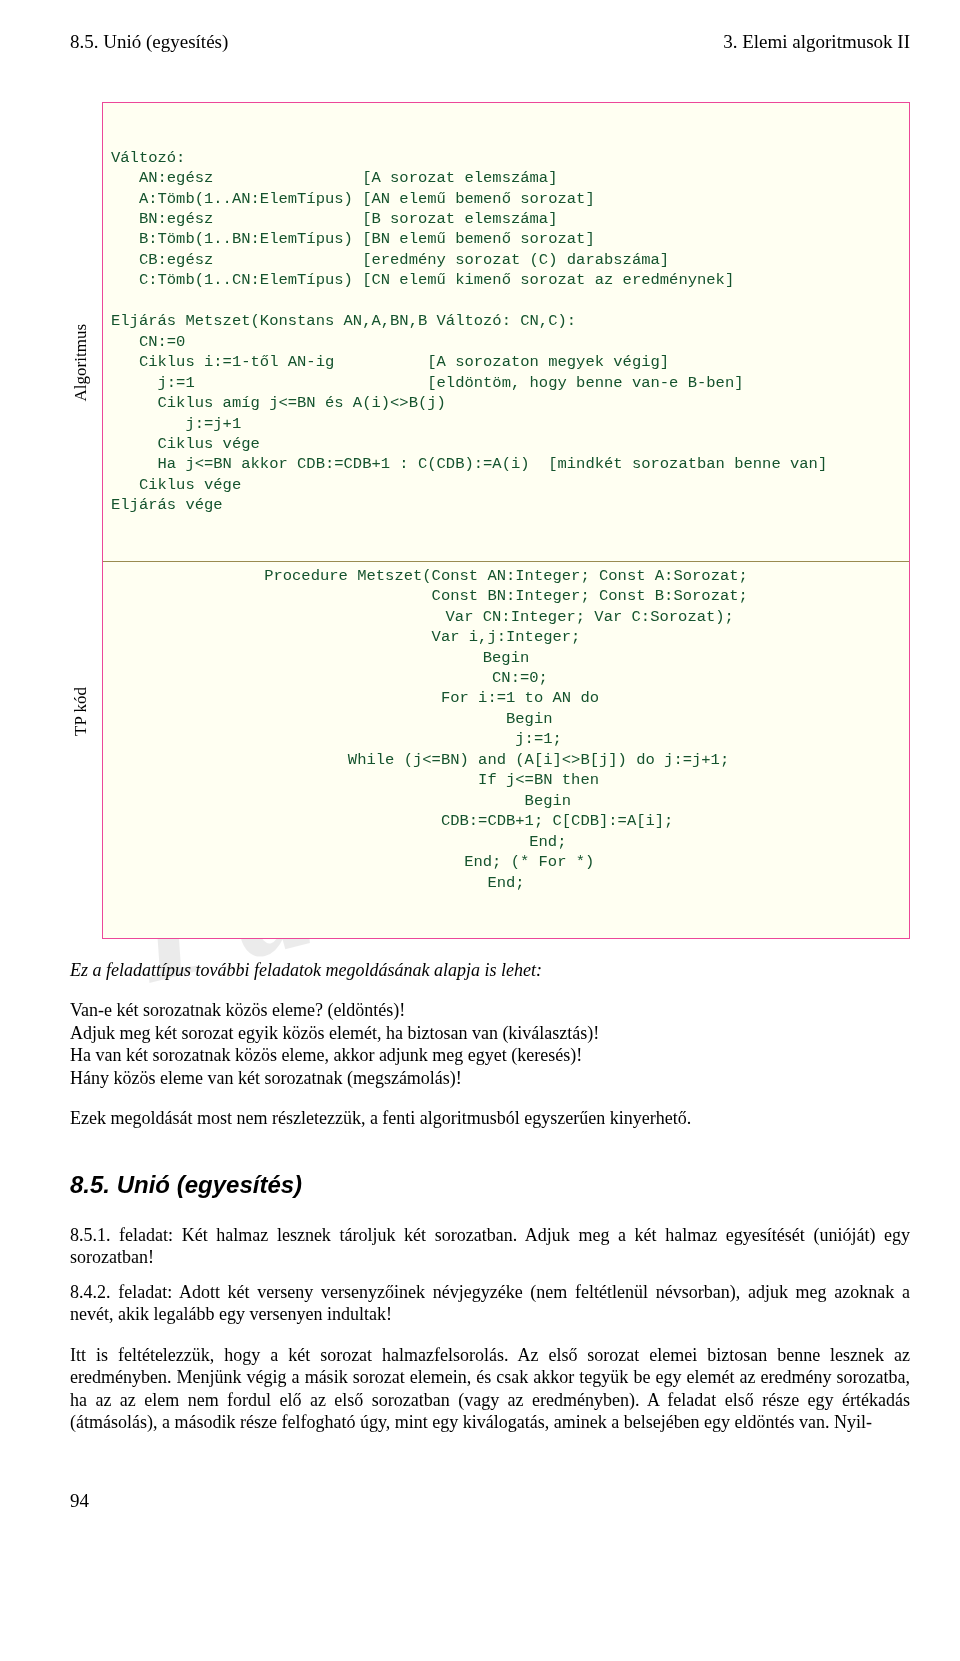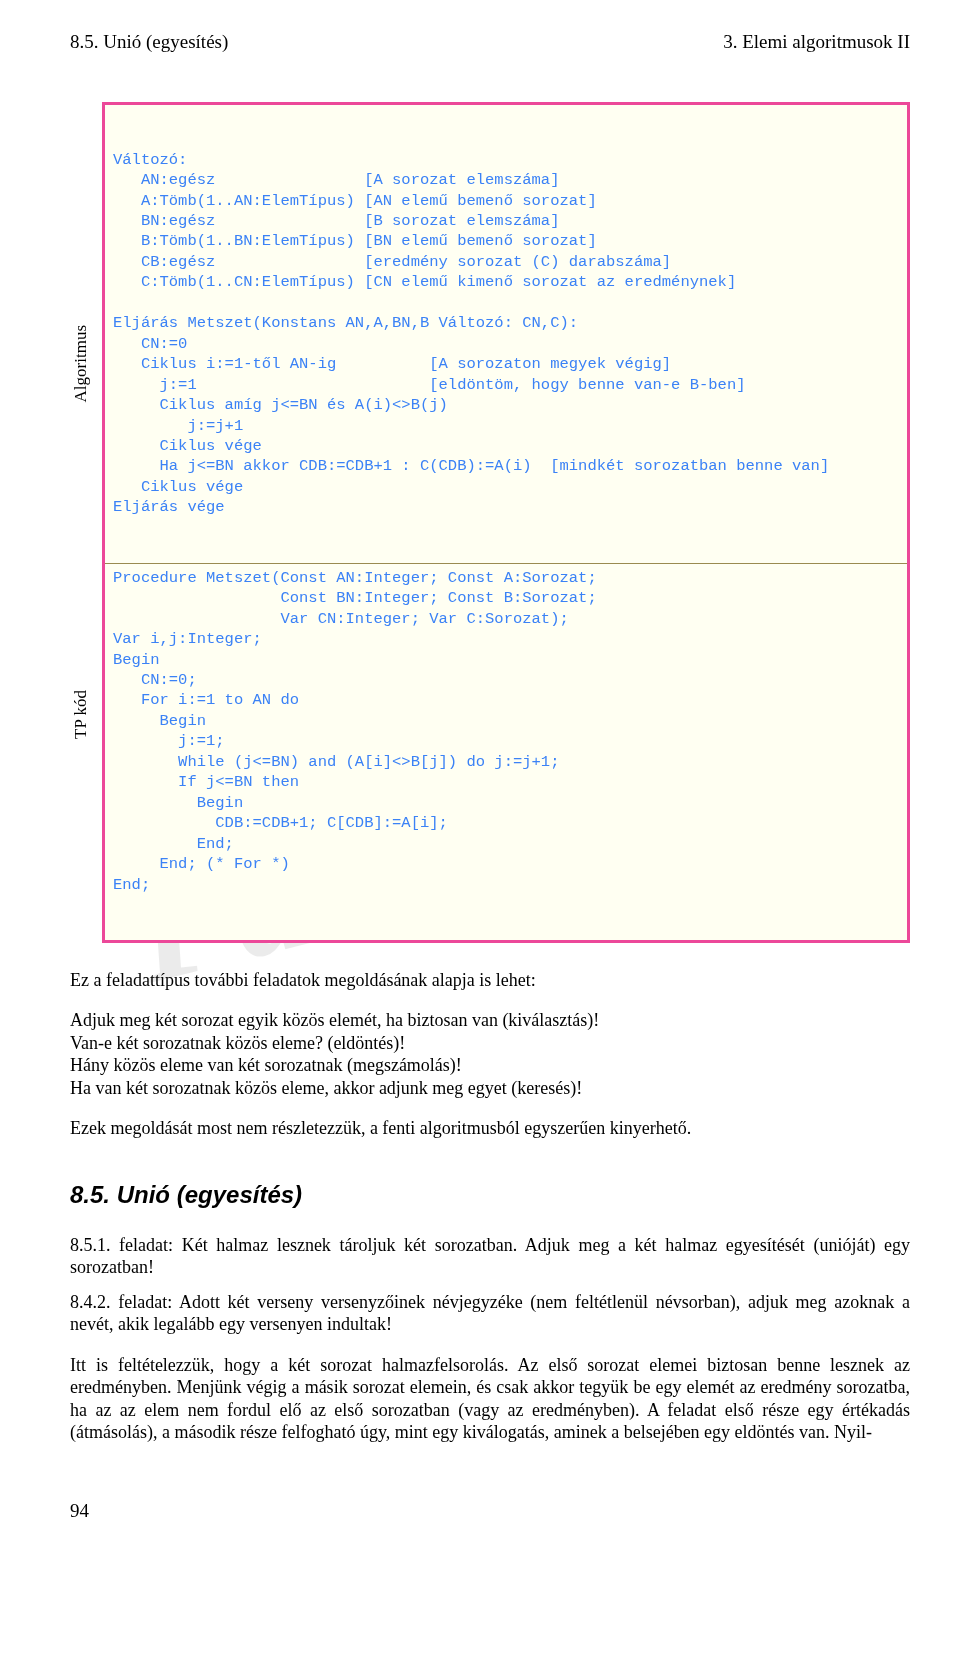--- a/index.html
+++ b/index.html
@@ -47,40 +47,41 @@
   .side-label {
     writing-mode: vertical-rl;
     transform: rotate(180deg);
     font-size: 17px;
     text-align: center;
   }
   .side-label.top { padding-bottom: 80px; }
   .side-label.bottom { padding-top: 60px; }
   .boxes {
     flex: 1;
-    border: 3px solid #ec4899;
+    border: 1px solid #ec4899;
     background: #fffff2;
     font-family: "Courier New", Courier, monospace;
     font-size: 15.5px;
     line-height: 1.32;
-    color: #3b82f6;
+    color: #14532d;
     white-space: pre;
     overflow: hidden;
   }
   .box {
     padding: 4px 8px;
   }
   .box + .box {
     border-top: 1px solid #9a8b50;
+    text-align: center;
   }
   .para {
     margin: 18px 0;
     text-align: justify;
   }
-  .first-para { margin-top: 26px; }
+  .first-para { margin-top: 20px; font-style: italic; }
   .h2 {
     font-family: Arial, Helvetica, sans-serif;
     font-weight: bold;
     font-style: italic;
     font-size: 24px;
     margin: 40px 0 24px 0;
   }
   .pagenum {
     margin-top: 55px;
     font-size: 19px;
@@ -137,24 +138,24 @@
            CDB:=CDB+1; C[CDB]:=A[i];
          End;
      End; (* For *)
 End;</div>
     </div>
   </div>
 
   <div class="para first-para">Ez a feladattípus további feladatok megoldásának alapja is lehet:</div>
 
   <div class="para" style="margin:0">
+    <div>Van-e két sorozatnak közös eleme? (eldöntés)!</div>
     <div>Adjuk meg két sorozat egyik közös elemét, ha biztosan van (kiválasztás)!</div>
-    <div>Van-e két sorozatnak közös eleme? (eldöntés)!</div>
+    <div>Ha van két sorozatnak közös eleme, akkor adjunk meg egyet (keresés)!</div>
     <div>Hány közös eleme van két sorozatnak (megszámolás)!</div>
-    <div>Ha van két sorozatnak közös eleme, akkor adjunk meg egyet (keresés)!</div>
   </div>
 
   <div class="para">Ezek megoldását most nem részletezzük, a fenti algoritmusból egyszerűen kinyerhető.</div>
 
   <div class="h2">8.5. Unió (egyesítés)</div>
 
   <div class="para" style="margin-bottom:0">8.5.1. feladat: Két halmaz lesznek tároljuk két sorozatban. Adjuk meg a két halmaz egyesítését (unióját) egy sorozatban!</div>
   <div class="para" style="margin-top:12px">8.4.2. feladat: Adott két verseny versenyzőinek névjegyzéke (nem feltétlenül névsorban), adjuk meg azoknak a nevét, akik legalább egy versenyen indultak!</div>
 
   <div class="para">Itt is feltételezzük, hogy a két sorozat halmazfelsorolás. Az első sorozat elemei biztosan benne lesznek az eredményben. Menjünk végig a másik sorozat elemein, és csak akkor tegyük be egy elemét az eredmény sorozatba, ha az az elem nem fordul elő az első sorozatban (vagy az eredményben). A feladat első része egy értékadás (átmásolás), a második része felfogható úgy, mint egy kiválogatás, aminek a belsejében egy eldöntés van. Nyil-</div>

